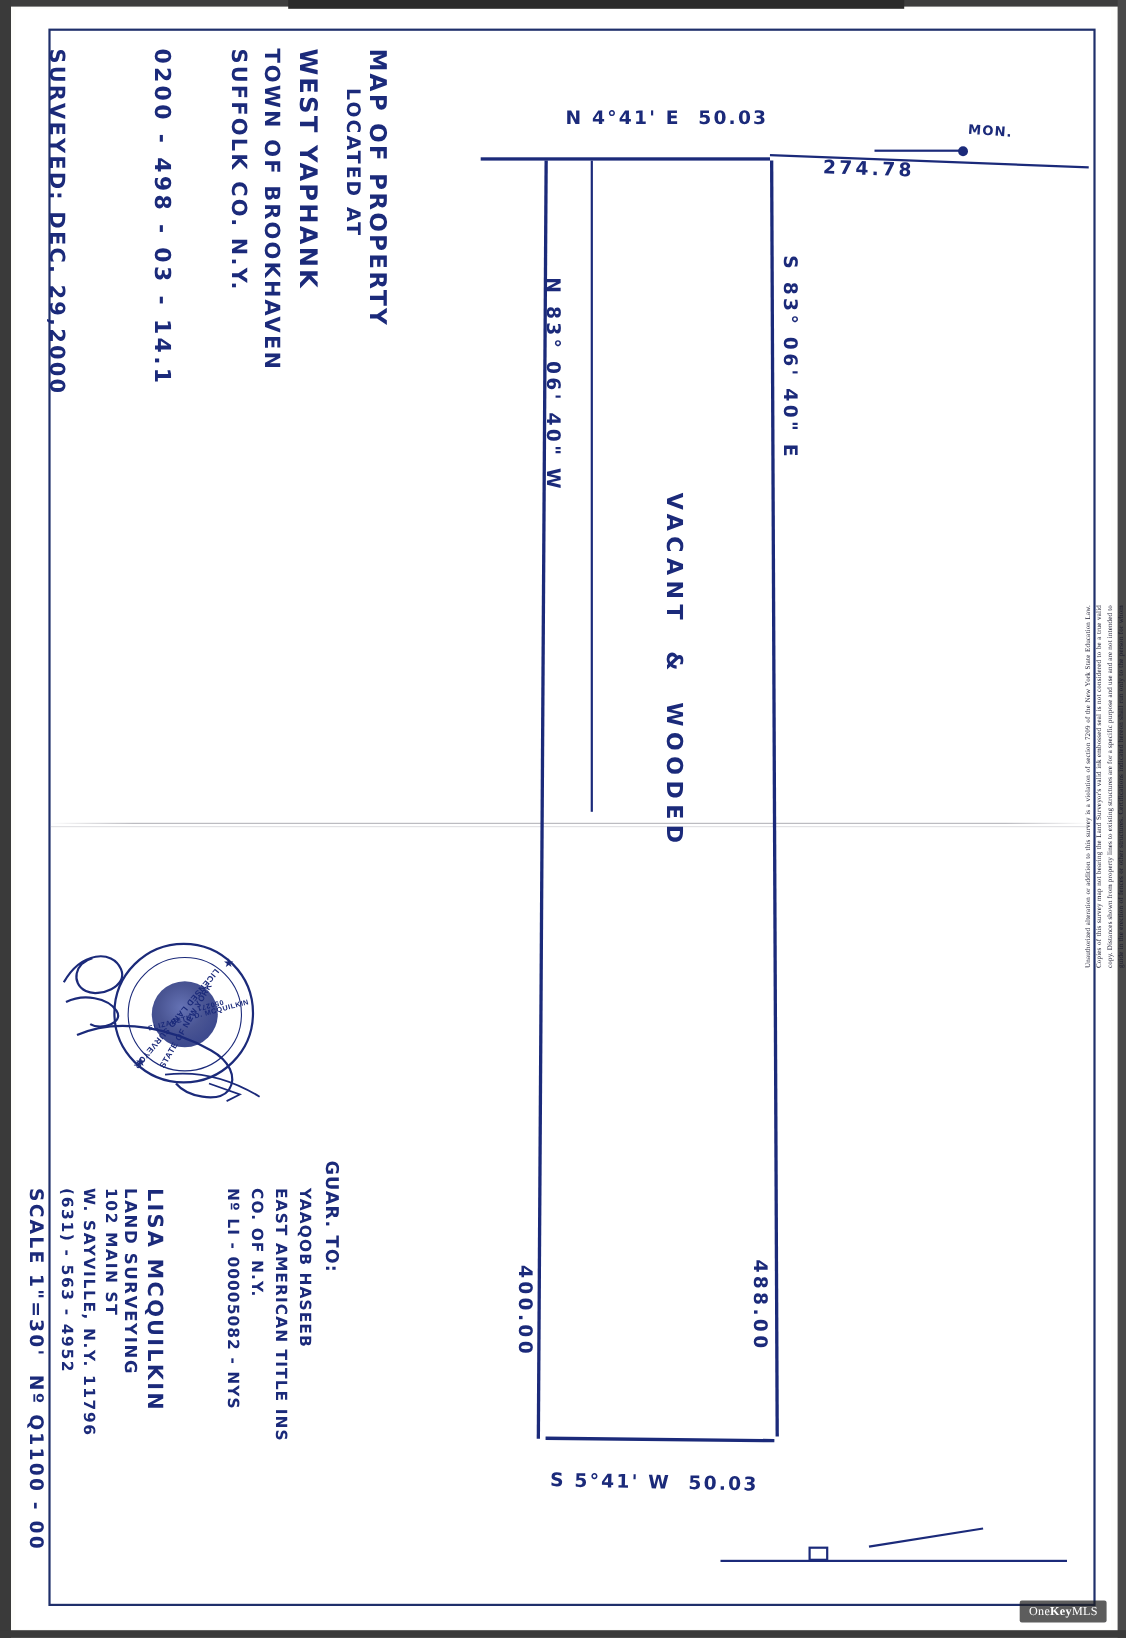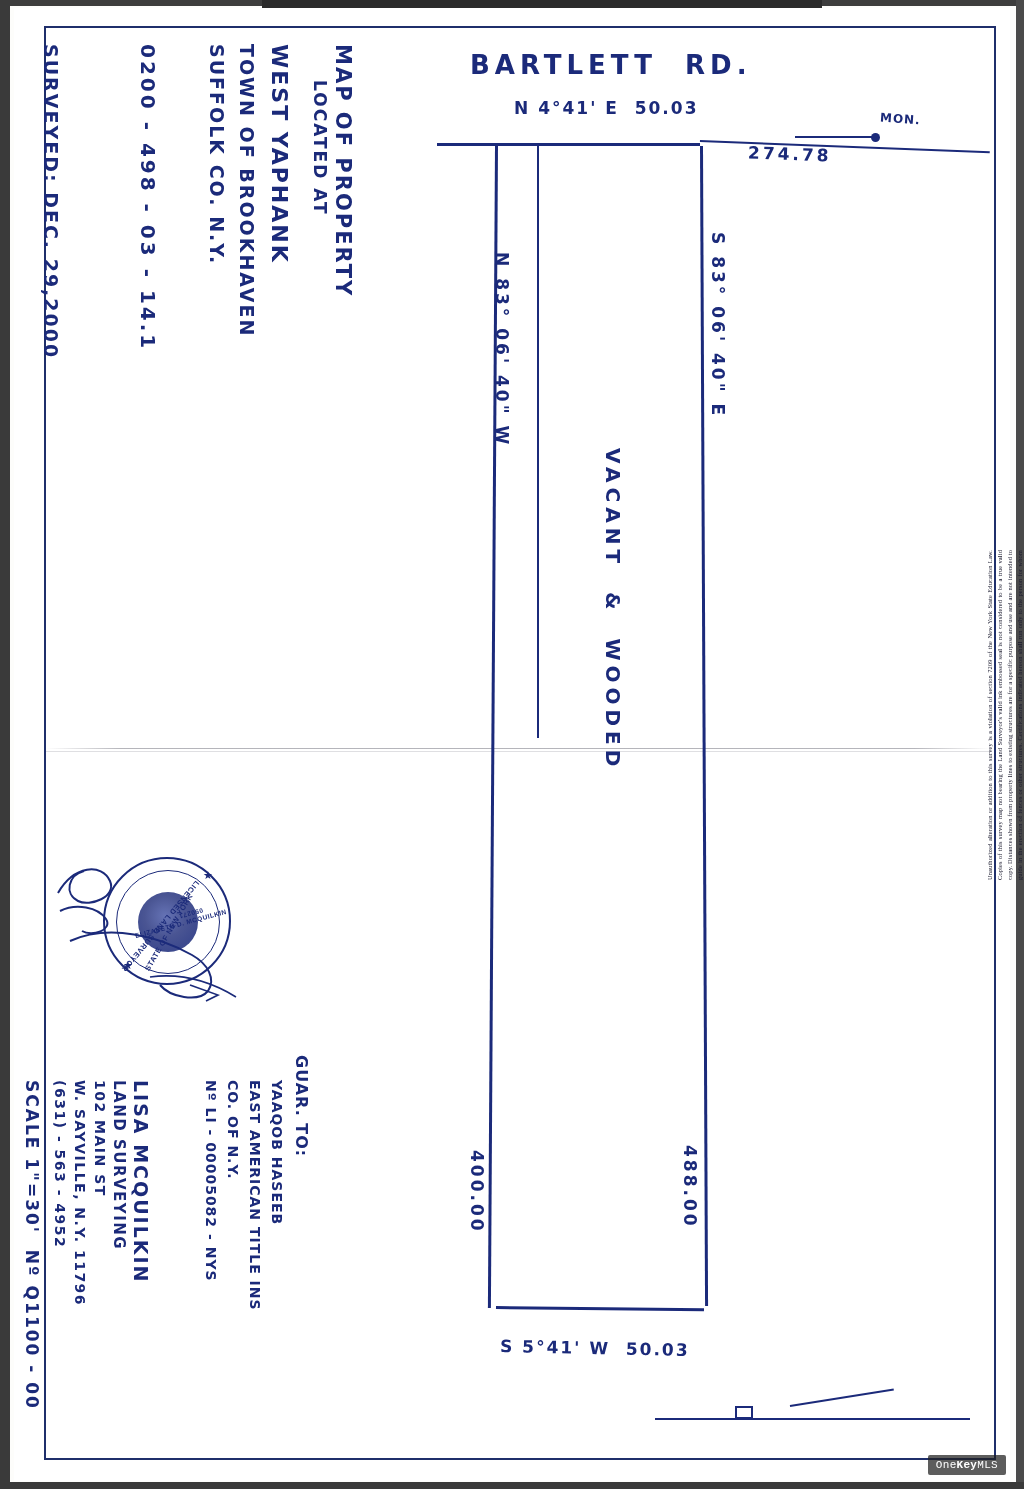--- a/index.html
+++ b/index.html
@@ -269,21 +269,21 @@
 
   
   .watermark {
     position: absolute;
     right: 18px; bottom: 14px;
     background: rgba(30,30,30,0.72);
     color: #ffffff;
     font-size: 11px;
     padding: 4px 8px 4px 8px;
     letter-spacing: 0.3px;
-    font-family: Liberation Mono, monospace;
+    font-family: Liberation Serif, serif;
     border-radius: 2px;
   }
   .watermark b { font-weight: 700; }
 </style>
 </head>
 <body>
 
 <div id="page">
 
   <div class="scan-edge-top"></div>
@@ -298,21 +298,20 @@
   <div class="fold-line2"></div>
 
   <div class="ink block-line" style="left:355px; top:44px; font-size:21px; letter-spacing:2px;">MAP OF PROPERTY</div>
   <div class="ink block-line" style="left:330px; top:80px; font-size:17px; letter-spacing:2px;">LOCATED AT</div>
   <div class="ink block-line" style="left:292px; top:44px; font-size:22px; letter-spacing:2px;">WEST YAPHANK</div>
   <div class="ink block-line" style="left:258px; top:44px; font-size:19px; letter-spacing:2px;">TOWN OF BROOKHAVEN</div>
   <div class="ink block-line" style="left:228px; top:44px; font-size:19px; letter-spacing:2px;">SUFFOLK CO. N.Y.</div>
   <div class="ink block-line" style="left:160px; top:44px; font-size:20px; letter-spacing:3px;">0200 - 498 - 03 - 14.1</div>
   <div class="ink block-line" style="left:62px; top:44px; font-size:19px; letter-spacing:2px;">SURVEYED: DEC. 29,2000</div>
 
-  <div class="ink road-label">BARTLETT  RD.</div>
 
   <div class="parcel-top-line"></div>
   <div class="parcel-left-line"></div>
   <div class="parcel-right-line"></div>
   <div class="parcel-bottom-line"></div>
   <div class="lot-line"></div>
   <div class="row-line"></div>
   <div class="row-line2"></div>
   <div class="monument-dot"></div>
 

